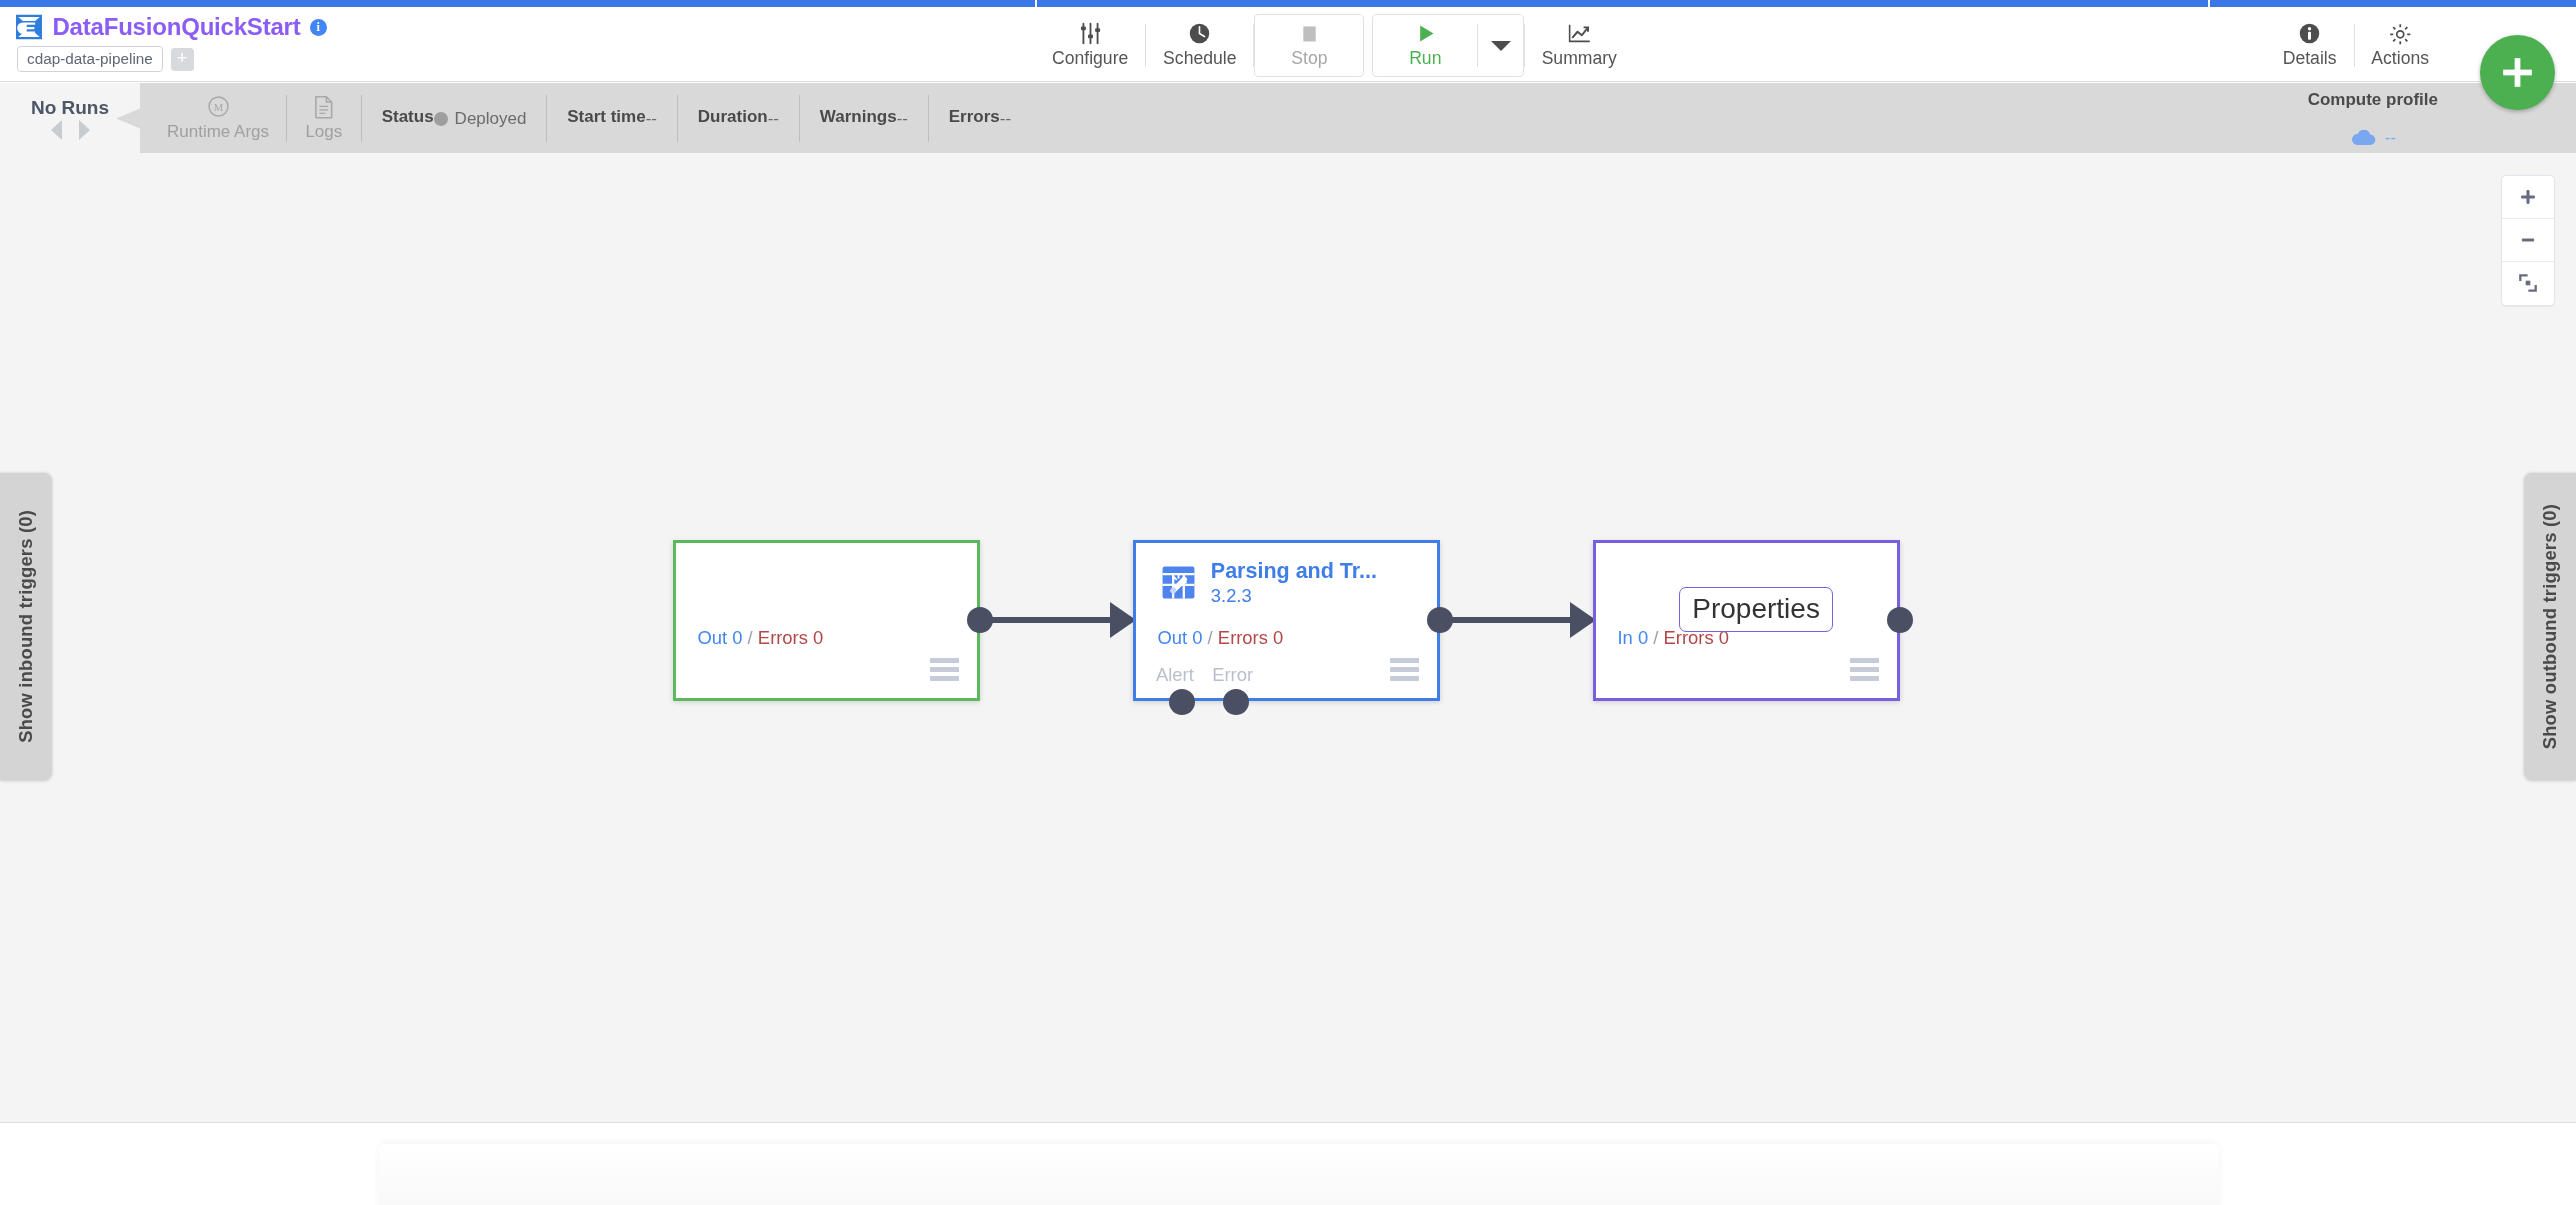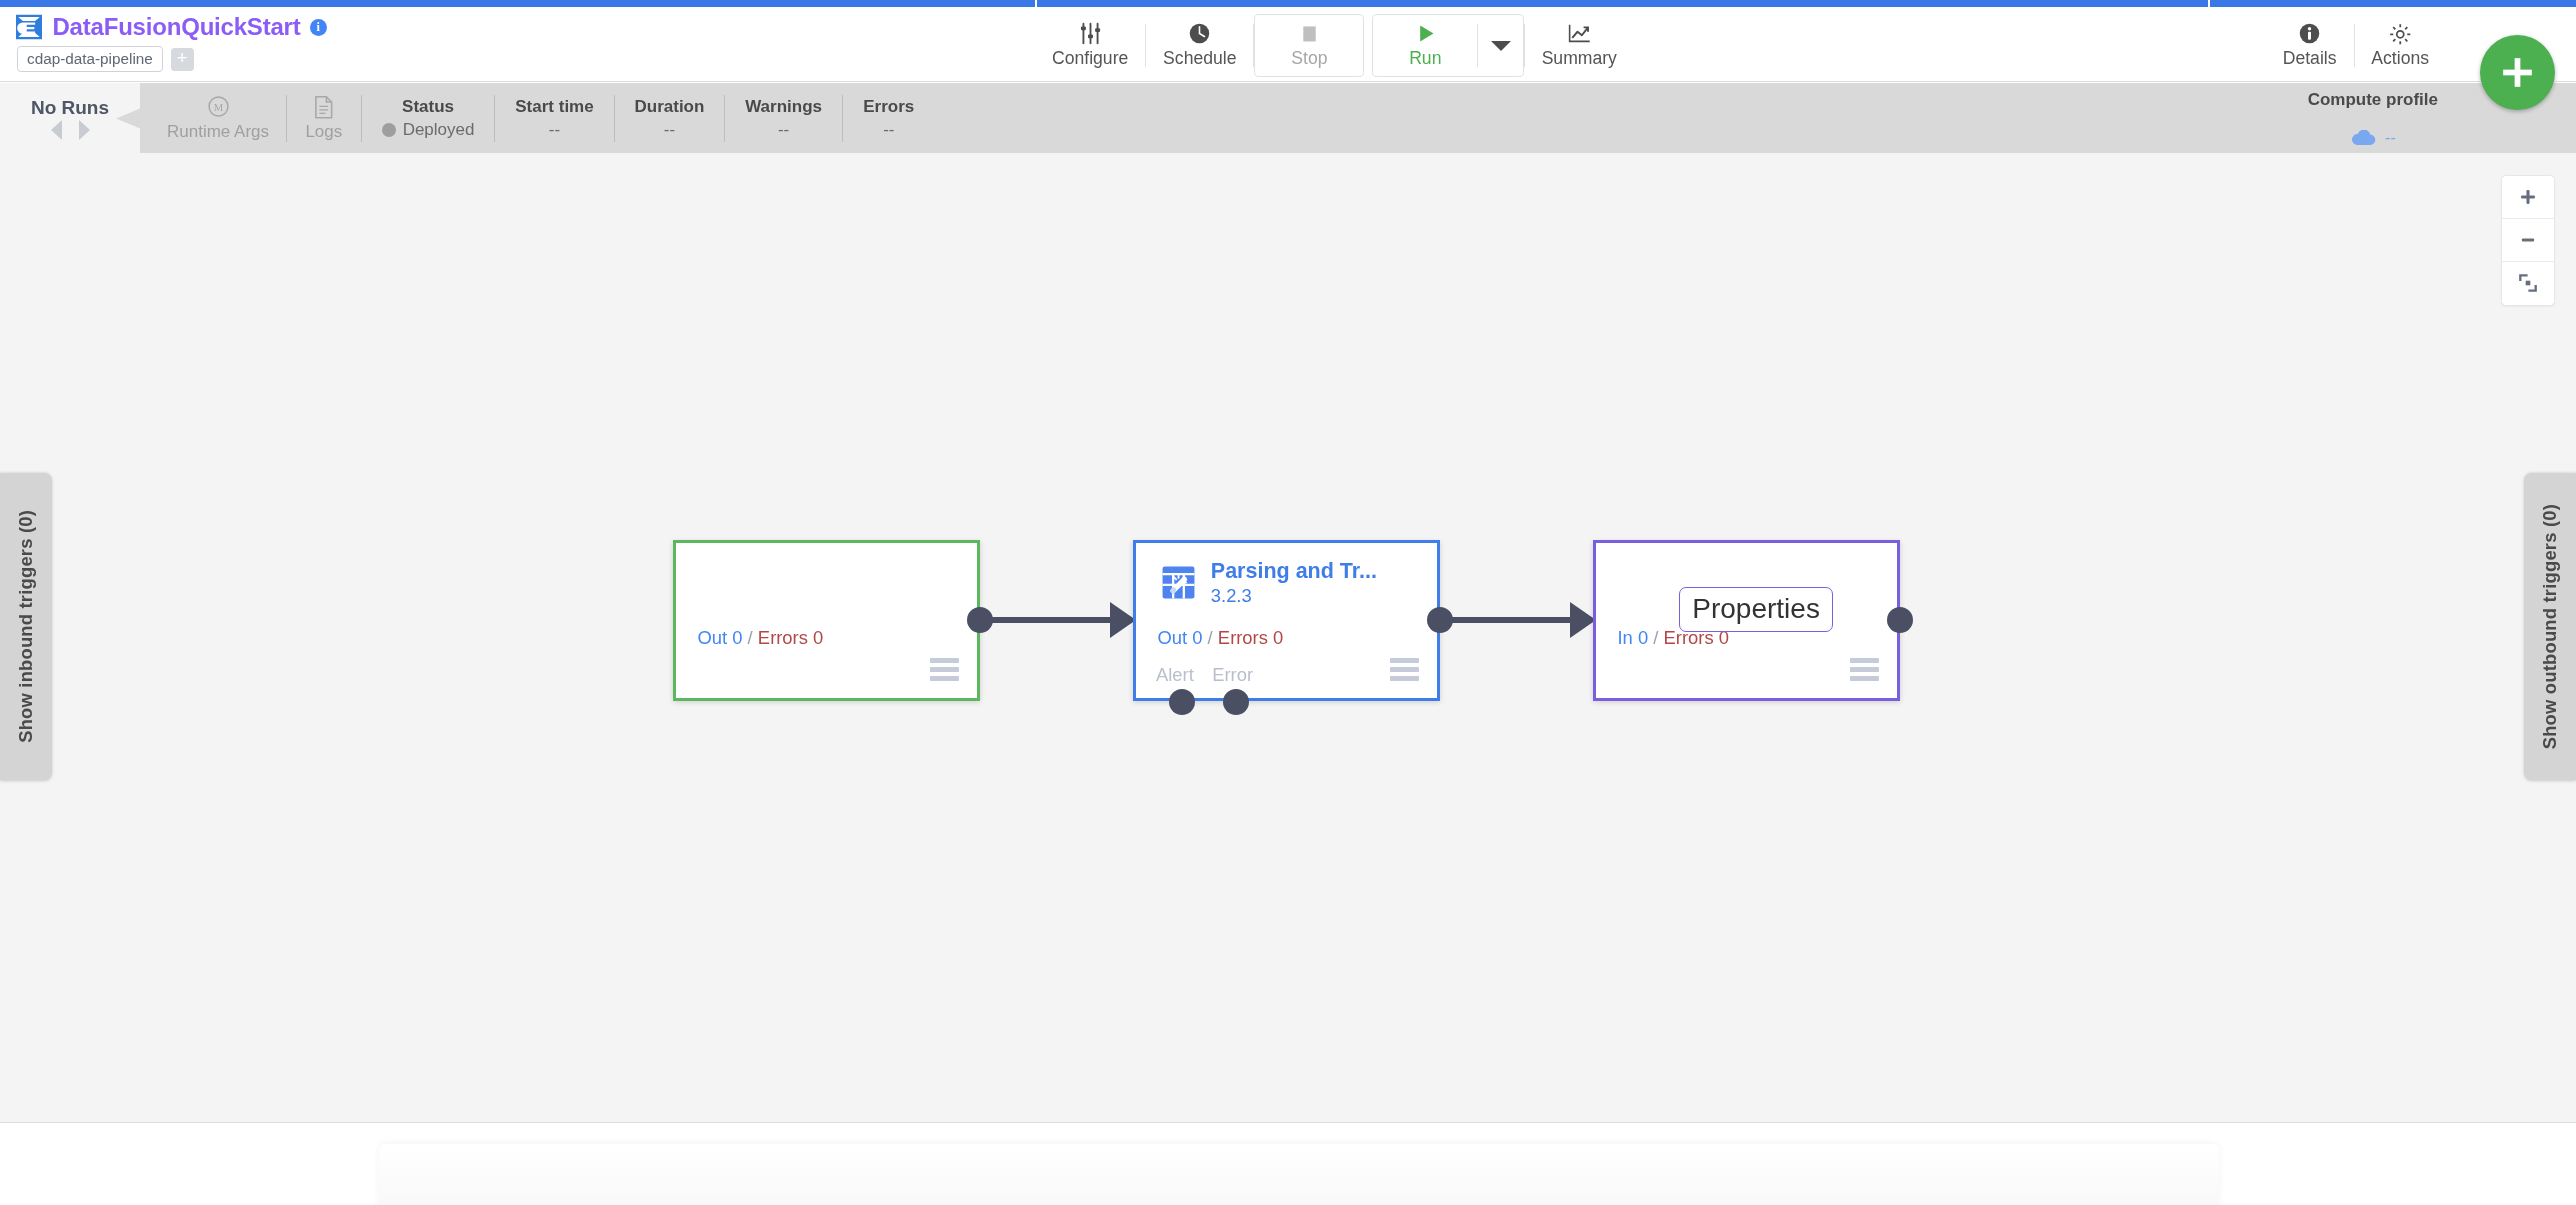--- a/index.html
+++ b/index.html
@@ -111,21 +111,21 @@
   .tri-r { width:0;height:0;border-top:10px solid transparent;border-bottom:10px solid transparent;border-left:11.5px solid #c8cbcf; }
 
   .subgroup { position:absolute; top:0; height: 71px; display:flex; align-items:stretch; }
   .sub-item {
     display:flex; flex-direction:column; align-items:center; justify-content:center;
     padding: 0 17px; gap: 3.1px; min-width: 74px;
   }
   .sub-item .sl { font-size: 17px; color:#a0a0a0; white-space:nowrap; }
   .sub-sep { width:0.8px; background:#bdbdbd; margin: 12.3px 0; }
 
-  .stat { display:flex; flex-direction:column; align-items:center; justify-content:center; padding: 0 20px; min-width: 92px; }
+  .stat { display:flex; flex-direction:row; align-items:center; justify-content:center; padding: 0 20px; min-width: 92px; }
   .stat .h { font-size: 17px; font-weight: bold; color:#4a4a4a; margin-bottom: 3.8px; white-space:nowrap; }
   .stat .v { font-size: 17px; color:#6b6b6b; white-space:nowrap; display:flex; align-items:center; gap:7px; }
   .st-dot { width:14px;height:14px;border-radius:50%;background:#9e9e9e; display:inline-block; }
 
   .compute {
     position:absolute; right: 138px; top: 0; height: 71px;
     display:flex; flex-direction:column; align-items:center; justify-content:center; gap: 19px;
   }
   .compute .h { font-size: 17px; font-weight: bold; color:#4a4a4a; }
   .compute .v { display:flex; align-items:center; gap: 9.2px; font-size: 16px; color:#7aa8f0; }

